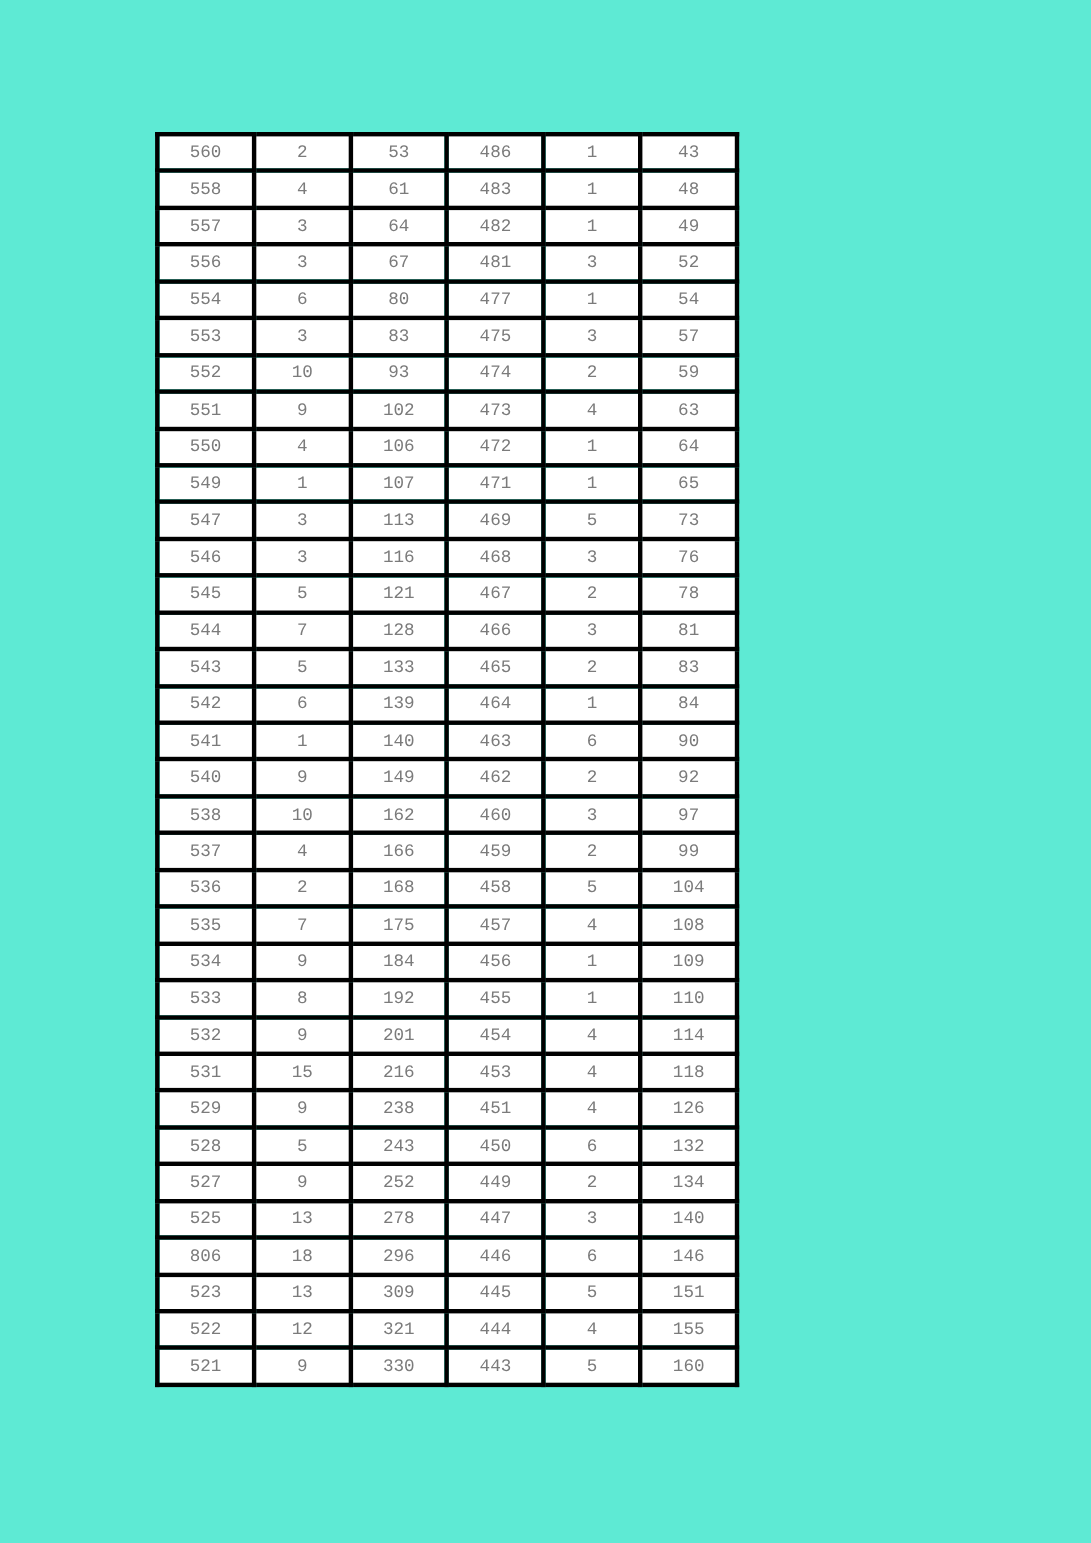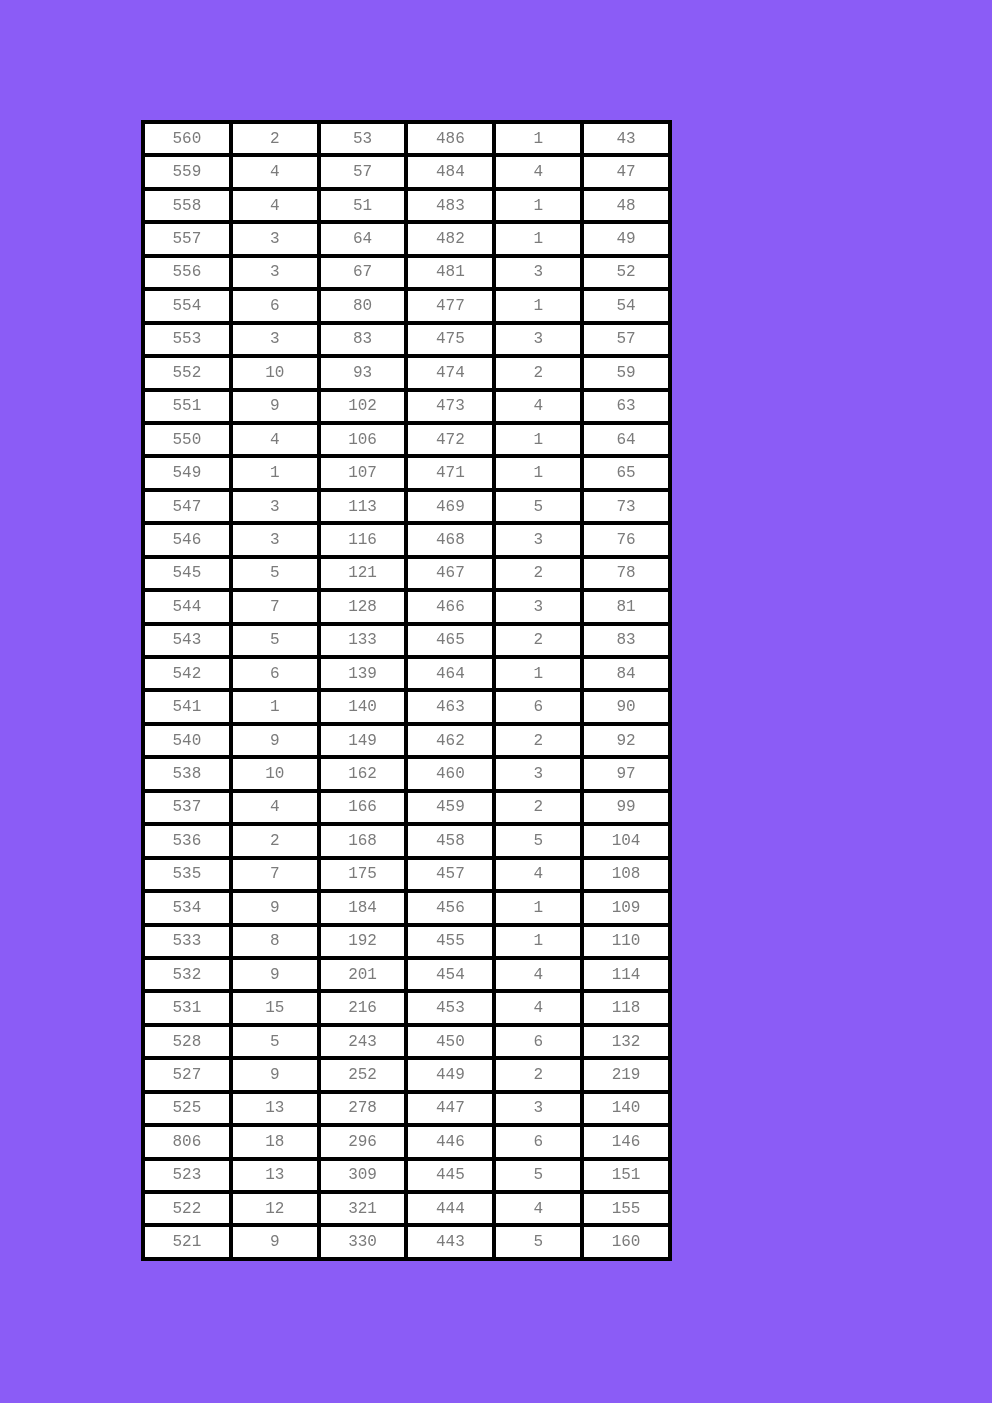--- a/index.html
+++ b/index.html
@@ -4,21 +4,21 @@
 <style>
   html, body {
     margin: 0;
     padding: 0;
     background: #ffffff;
   }
   .page {
     position: relative;
     width: 992px;
     height: 1403px;
-    background: #8b5cf6;
+    background: #5eead4;
     overflow: hidden;
   }
   table.score-table {
     position: absolute;
     left: 141px;
     top: 120px;
     width: 531px;
     height: 1141px;
     border-collapse: collapse;
     table-layout: fixed;
@@ -51,31 +51,23 @@
     <tbody>
         <tr>
           <td>560</td>
           <td>2</td>
           <td>53</td>
           <td>486</td>
           <td>1</td>
           <td>43</td>
         </tr>
         <tr>
-          <td>559</td>
-          <td>4</td>
-          <td>57</td>
-          <td>484</td>
-          <td>4</td>
-          <td>47</td>
-        </tr>
-        <tr>
           <td>558</td>
           <td>4</td>
-          <td>51</td>
+          <td>61</td>
           <td>483</td>
           <td>1</td>
           <td>48</td>
         </tr>
         <tr>
           <td>557</td>
           <td>3</td>
           <td>64</td>
           <td>482</td>
           <td>1</td>
@@ -259,34 +251,42 @@
         </tr>
         <tr>
           <td>531</td>
           <td>15</td>
           <td>216</td>
           <td>453</td>
           <td>4</td>
           <td>118</td>
         </tr>
         <tr>
+          <td>529</td>
+          <td>9</td>
+          <td>238</td>
+          <td>451</td>
+          <td>4</td>
+          <td>126</td>
+        </tr>
+        <tr>
           <td>528</td>
           <td>5</td>
           <td>243</td>
           <td>450</td>
           <td>6</td>
           <td>132</td>
         </tr>
         <tr>
           <td>527</td>
           <td>9</td>
           <td>252</td>
           <td>449</td>
           <td>2</td>
-          <td>219</td>
+          <td>134</td>
         </tr>
         <tr>
           <td>525</td>
           <td>13</td>
           <td>278</td>
           <td>447</td>
           <td>3</td>
           <td>140</td>
         </tr>
         <tr>

